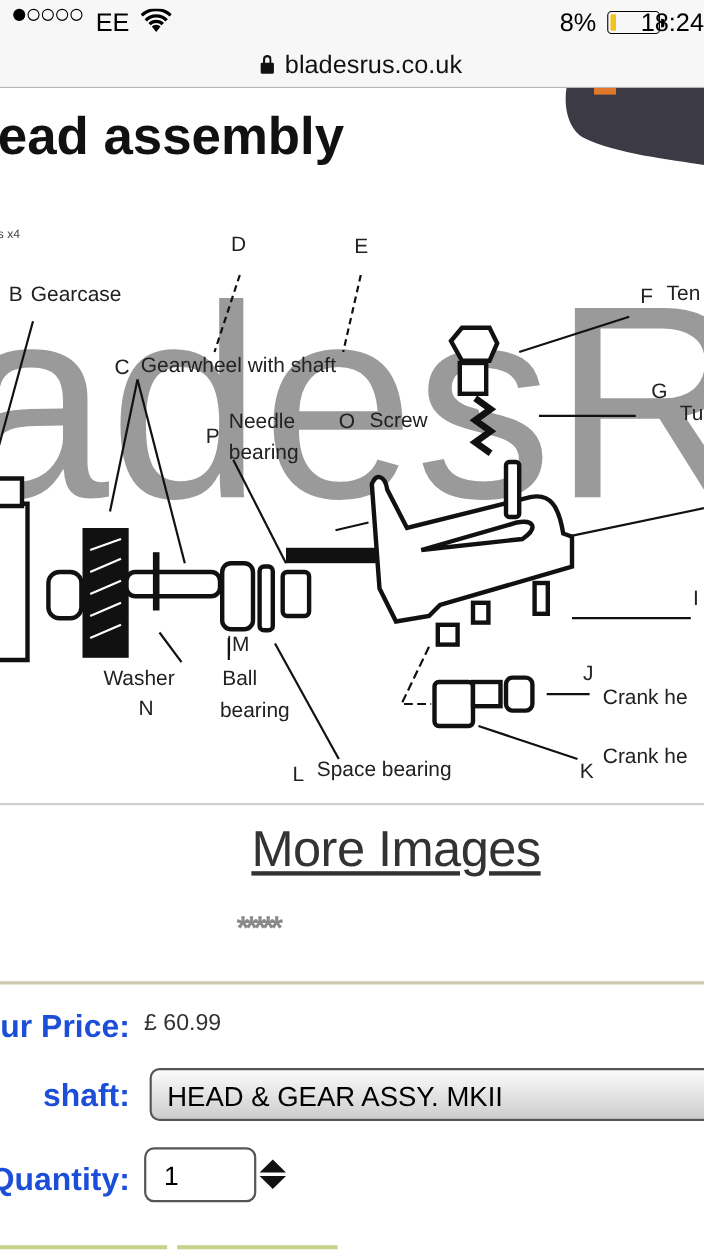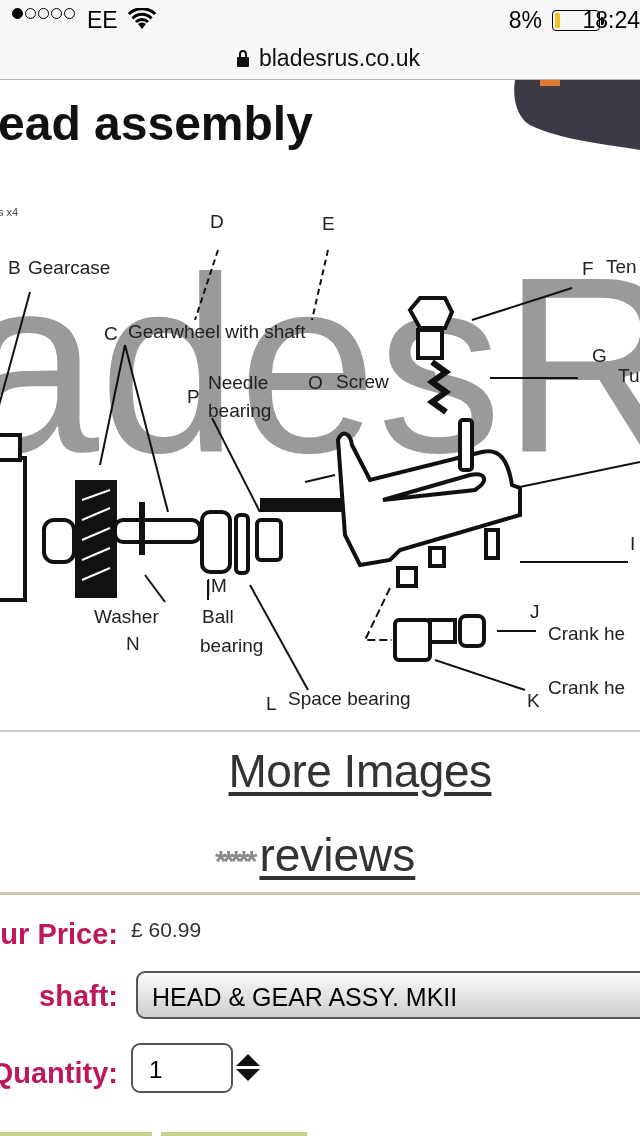--- a/index.html
+++ b/index.html
@@ -30,21 +30,21 @@
   .img-divider { position: absolute; left: 0; top: 730px; width: 640px; height: 2px; background: #d0d0d0; }
 
   
   .more-images { position: absolute; left: 0; top: 744px; width: 720px; text-align: center; font-size: 46px; color: #333; text-decoration: underline; text-underline-offset: 5px; letter-spacing: -0.5px; }
   .reviews-row { position: absolute; left: 215px; top: 828px; display: flex; align-items: baseline; gap: 6px; }
   .stars { font-size: 30px; color: #8a8a8a; letter-spacing: -4px; font-weight: bold; }
   .reviews-link { font-size: 46px; color: #333; text-decoration: underline; text-underline-offset: 5px; }
   .section-divider { position: absolute; left: 0; top: 892px; width: 640px; height: 3px; background: #cfc9b0; }
 
   
-  .row-label { position: absolute; font-size: 29px; font-weight: bold; color: #be185d; text-align: right; }
+  .row-label { position: absolute; font-size: 29px; font-weight: bold; color: #1d4ed8; text-align: right; }
   .price-label { right: 522px; top: 918px; }
   .price-value { position: absolute; left: 131px; top: 918px; font-size: 21px; color: #333; }
   .parts-label { right: 522px; top: 980px; }
   .parts-select { position: absolute; left: 136px; top: 971px; width: 540px; height: 48px; border: 2px solid #555; border-radius: 9px; background: linear-gradient(#fbfbfb, #cdcdcd); font-size: 25px; color: #000; padding: 10px 0 0 14px; }
   .qty-label { right: 522px; top: 1057px; }
   .qty-input { position: absolute; left: 131px; top: 1043px; width: 102px; height: 50px; border: 2px solid #555; border-radius: 9px; background: #fff; font-size: 24px; color: #000; padding: 11px 0 0 16px; }
   .stepper { position: absolute; left: 236px; top: 1054px; width: 24px; height: 30px; }
   .stepper .up { position: absolute; left: 0; top: 0; width: 0; height: 0; border-left: 12px solid transparent; border-right: 12px solid transparent; border-bottom: 12px solid #111; }
   .stepper .down { position: absolute; left: 0; top: 15px; width: 0; height: 0; border-left: 12px solid transparent; border-right: 12px solid transparent; border-top: 12px solid #111; }
   .btn-edge { position: absolute; top: 1132px; height: 4px; background: #c9d28a; }
@@ -192,21 +192,20 @@
       <rect x="430" y="540" width="25" height="22"></rect>
       <rect x="460" y="536" width="24" height="30" rx="6"></rect>
     </g>
   </svg>
 </div>
 <div class="img-divider"></div>
 
 <a class="more-images">More Images</a>
 <div class="reviews-row">
   <span class="stars">*****</span>
-  <a class="reviews-link">reviews</a>
 </div>
 <div class="section-divider"></div>
 
 <span class="row-label price-label">ur Price:</span>
 <span class="price-value">£ 60.99</span>
 
 <span class="row-label parts-label">shaft:</span>
 <div class="parts-select">HEAD &amp; GEAR ASSY. MKII</div>
 
 <span class="row-label qty-label">Quantity:</span>

